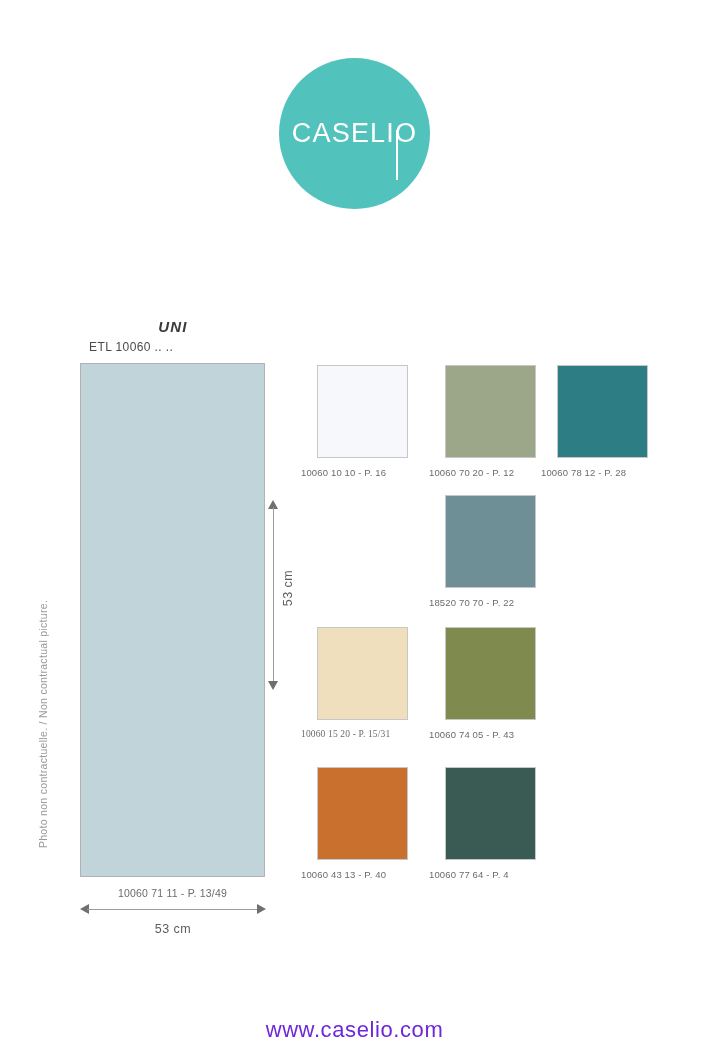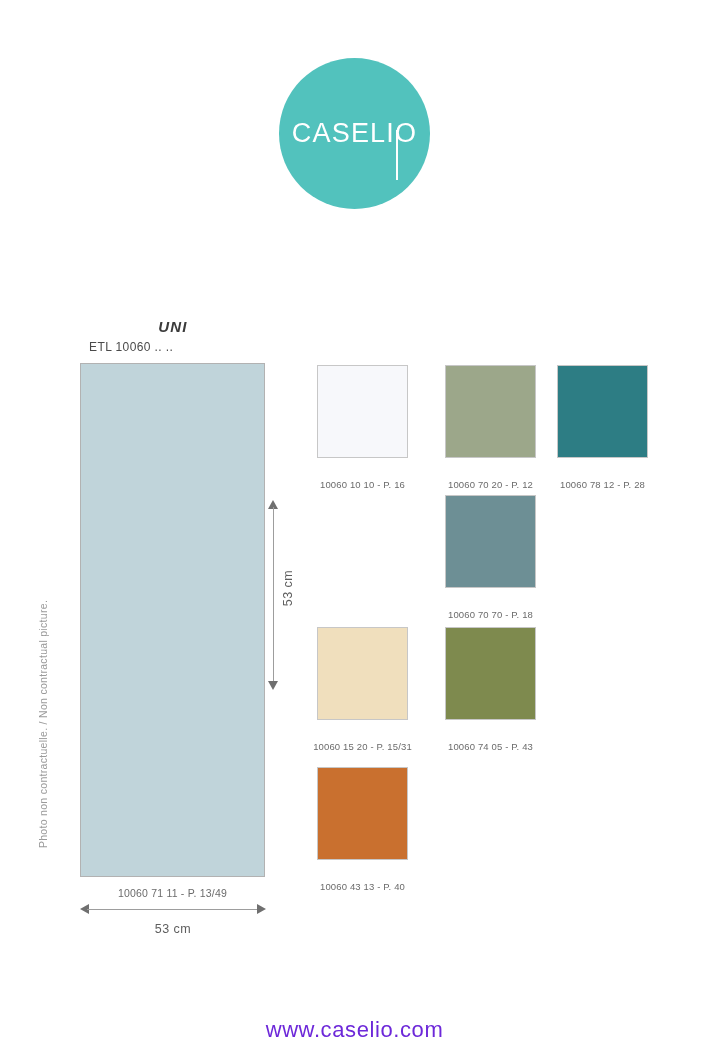--- a/index.html
+++ b/index.html
@@ -222,24 +222,23 @@
     position: absolute;
     width: 123px;
   }
   .swatch-chip {
     width: 91px;
     height: 93px;
     border: 1px solid #c7c7c7;
     box-sizing: border-box;
   }
   .swatch-label {
-    margin-top: 21px;
+    margin-top: 9px;
     width: 123px;
     margin-left: -16px;
-    text-align: center;
     font-size: 9.5px;
     color: #6b6b6b;
     letter-spacing: 0.15px;
     white-space: nowrap;
   }
 
   
   #footer-url {
     position: absolute;
     left: 0;
@@ -291,29 +290,33 @@
     <div class="swatch-cell" style="left: 128px; top: 0px;">
       <div class="swatch-chip" style="background: rgb(156, 167, 138);"></div>
       <div class="swatch-label">10060 70 20 - P. 12</div>
     </div>
     <div class="swatch-cell" style="left: 240px; top: 0px;">
       <div class="swatch-chip" style="background: rgb(45, 125, 132);"></div>
       <div class="swatch-label">10060 78 12 - P. 28</div>
     </div>
     <div class="swatch-cell" style="left: 128px; top: 130px;">
       <div class="swatch-chip" style="background: rgb(109, 143, 149);"></div>
-      <div class="swatch-label">10060 70 70 - P. 18</div>
-    </div>
-    <div class="swatch-cell" style="left: 0px; top: 262px;">
+      <div class="swatch-label">18520 70 70 - P. 22</div>
+    </div>
+    <div class="swatch-cell" style="left: 0px; top: 262px; font-family: Liberation Serif, serif;">
       <div class="swatch-chip" style="background: rgb(240, 223, 189);"></div>
       <div class="swatch-label">10060 15 20 - P. 15/31</div>
     </div>
     <div class="swatch-cell" style="left: 128px; top: 262px;">
       <div class="swatch-chip" style="background: rgb(126, 138, 78);"></div>
       <div class="swatch-label">10060 74 05 - P. 43</div>
     </div>
     <div class="swatch-cell" style="left: 0px; top: 402px;">
       <div class="swatch-chip" style="background: rgb(201, 112, 47);"></div>
       <div class="swatch-label">10060 43 13 - P. 40</div>
     </div>
+    <div class="swatch-cell" style="left: 128px; top: 402px;">
+      <div class="swatch-chip" style="background: rgb(58, 91, 83);"></div>
+      <div class="swatch-label">10060 77 64 - P. 4</div>
+    </div>
   </div>
 
 <div id="footer-url">www.caselio.com</div>
 
 </body></html>

